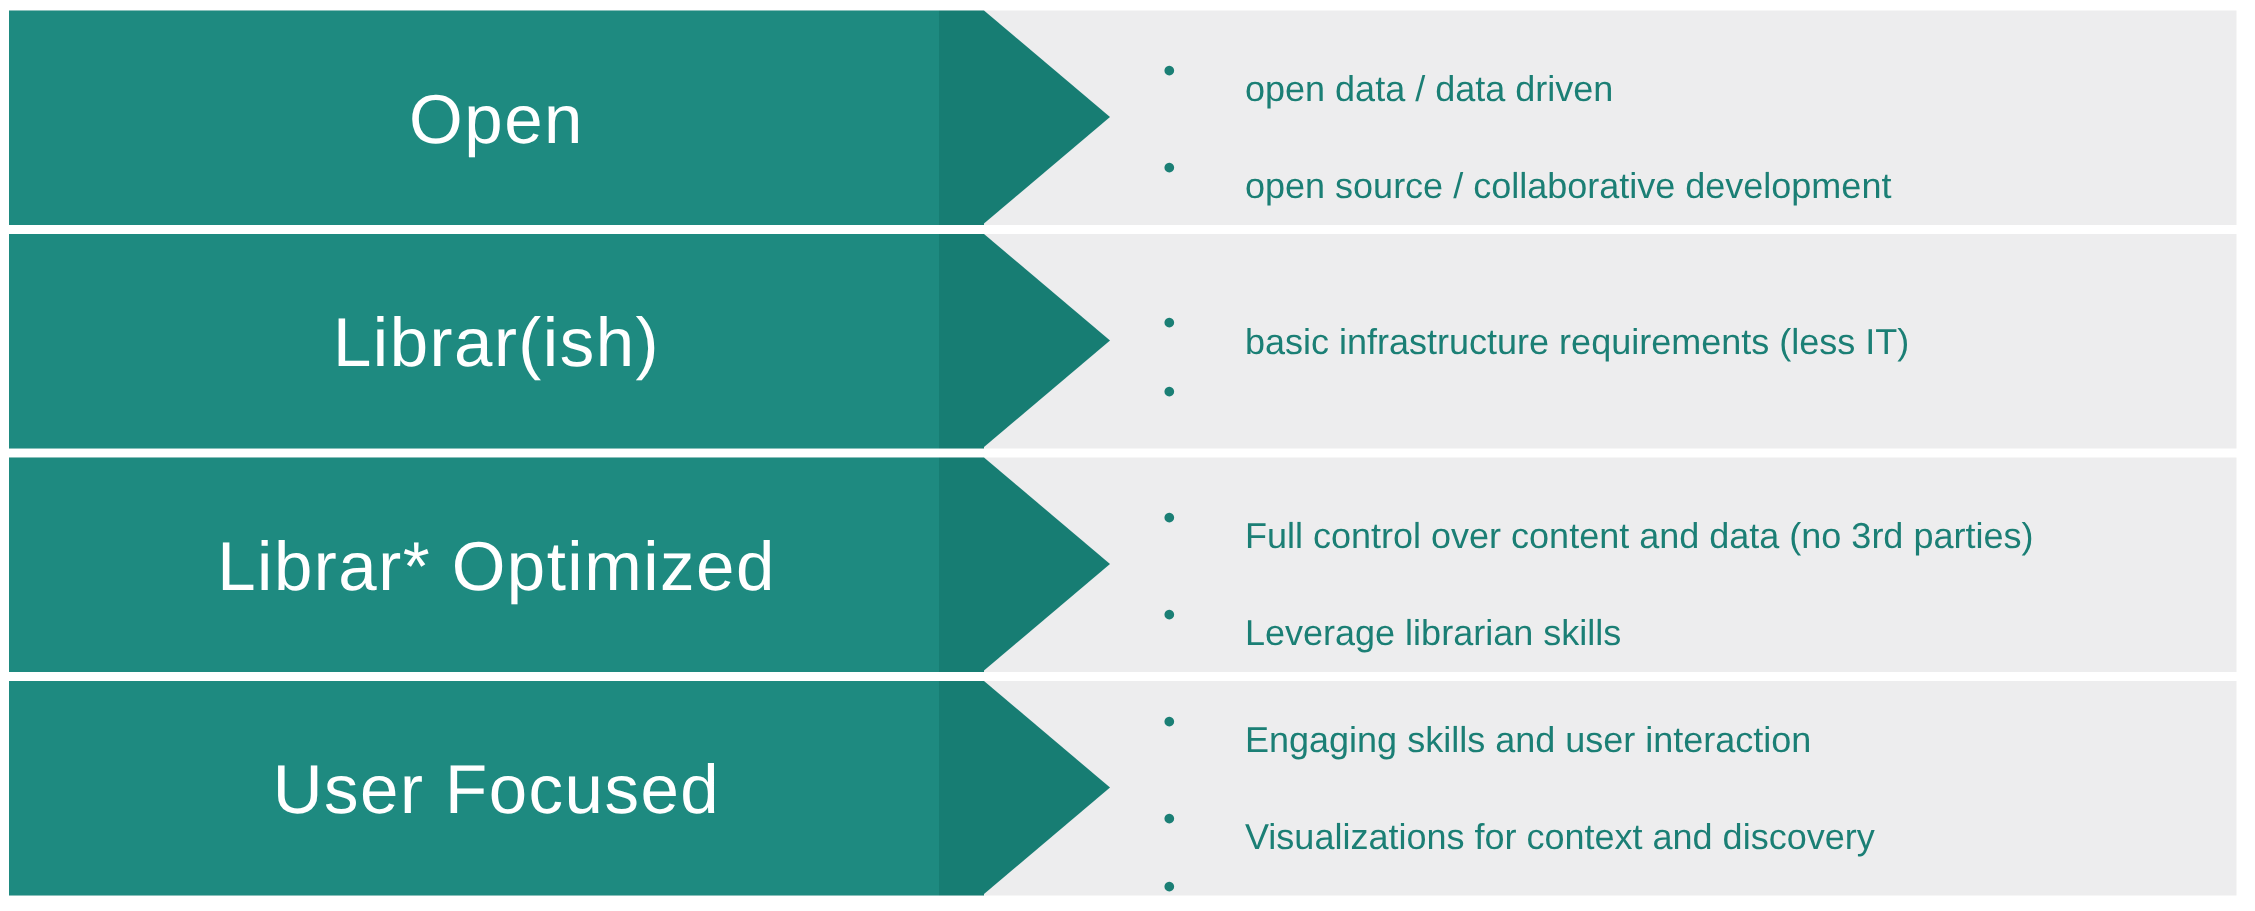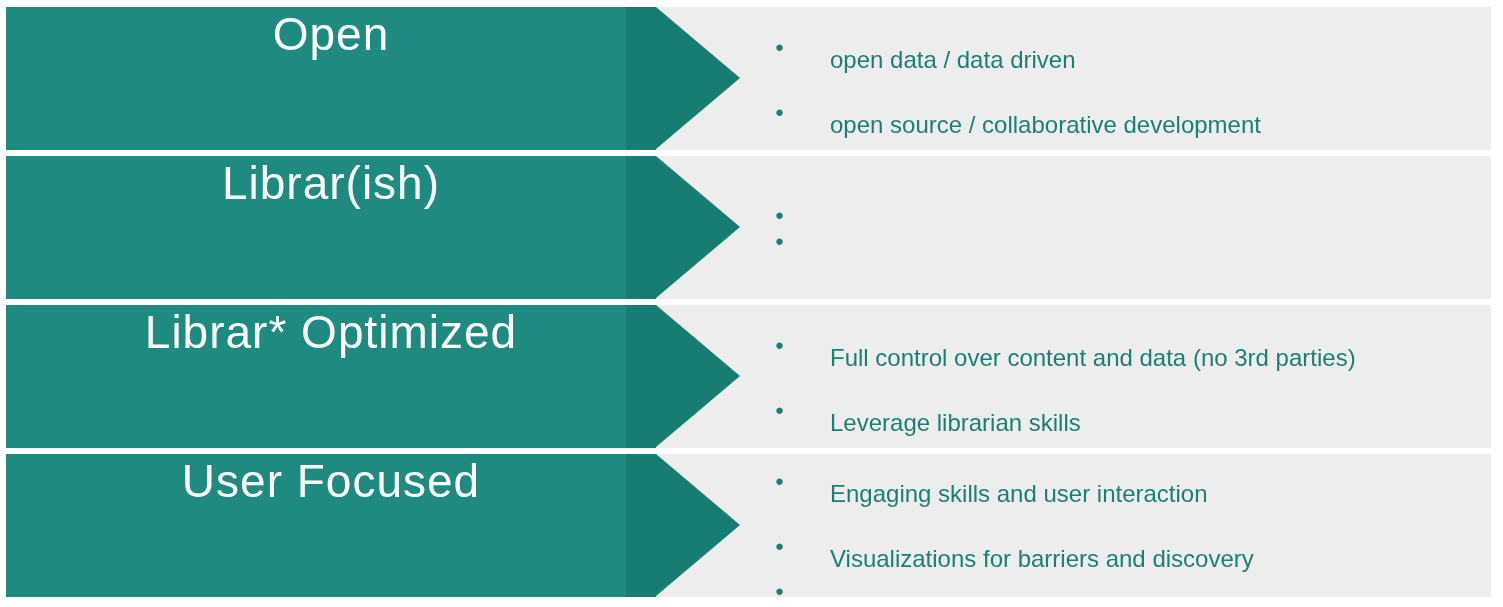--- a/index.html
+++ b/index.html
@@ -28,20 +28,21 @@
   }
   .arrow {
     display: flex;
     align-items: stretch;
     flex: 0 0 auto;
   }
   .arrow-rect {
     width: 650px;
     background: linear-gradient(to right, #1e8a80 0px, #1e8a80 620px, #177d73 620px);
     display: flex;
+    align-items: center;
     justify-content: center;
   }
   .arrow-title {
     color: #ffffff;
     font-size: 46px;
     font-weight: 300;
     letter-spacing: 1px;
     white-space: nowrap;
   }
   .arrow-tip {
@@ -105,20 +106,21 @@
   <div class="row">
     <div class="arrow">
       <div class="arrow-rect">
         <span class="arrow-title">Librar(ish)</span>
       </div>
       <div class="arrow-tip"></div>
     </div>
     <div class="bullets">
       <div class="bullet-item">
         <span class="bullet-dot">●</span>
+        <span class="bullet-text">basic infrastructure requirements (less IT)</span>
       </div>
       <div class="bullet-item">
         <span class="bullet-dot">●</span>
       </div>
     </div>
   </div>
 
   <div class="row">
     <div class="arrow">
       <div class="arrow-rect">
@@ -145,21 +147,21 @@
       </div>
       <div class="arrow-tip"></div>
     </div>
     <div class="bullets">
       <div class="bullet-item">
         <span class="bullet-dot">●</span>
         <span class="bullet-text">Engaging skills and user interaction</span>
       </div>
       <div class="bullet-item">
         <span class="bullet-dot">●</span>
-        <span class="bullet-text">Visualizations for barriers and discovery</span>
+        <span class="bullet-text">Visualizations for context and discovery</span>
       </div>
       <div class="bullet-item">
         <span class="bullet-dot">●</span>
       </div>
     </div>
   </div>
 
 </div>
 
 </body></html>

